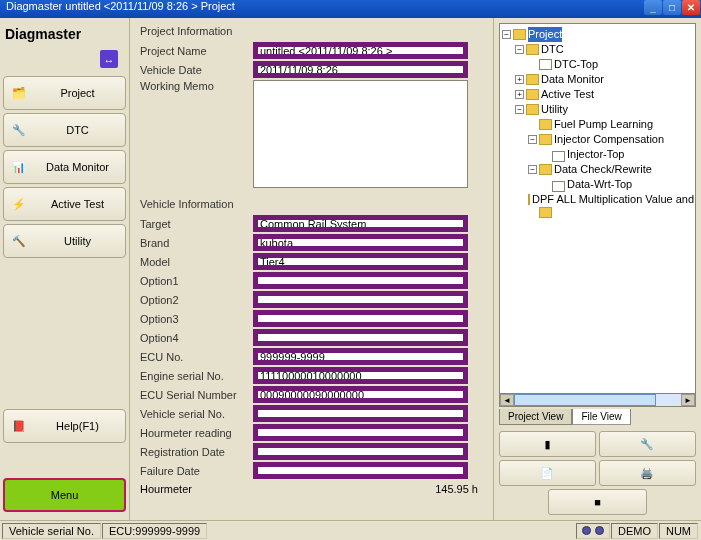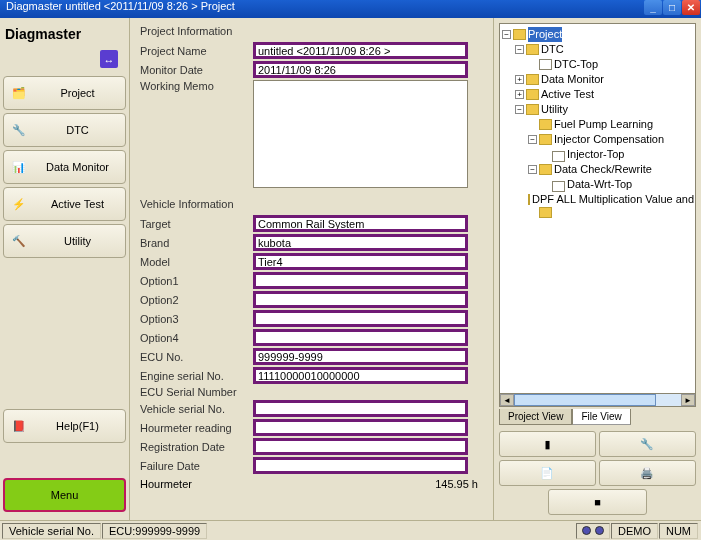--- a/index.html
+++ b/index.html
@@ -20,21 +20,21 @@
 .nav-btn { display: flex; align-items: center; height: 34px; border: 1px solid #aaa58b; border-radius: 4px; background: linear-gradient(#f7f4e8,#e6e1cd); margin-bottom: 3px; cursor: pointer; padding: 0 6px; }
 .nav-btn .icon { width: 18px; height: 18px; margin-right: 8px; display: flex; align-items: center; justify-content: center; }
 .nav-btn .lbl { flex: 1; text-align: center; font-size: 11px; }
 .nav-btn.helpbtn { margin-top: auto; }
 .nav-btn.menubtn { border: 2px solid #be185d; background: #84cc16; margin-top: 32px; }
 
 .main { flex: 1; padding: 6px 10px 0 10px; display: flex; flex-direction: column; }
 .group-title { font-size: 11px; margin: 1px 0 5px 0; color: #333; }
 .form-row { display: flex; align-items: center; margin-bottom: 2px; }
 .form-row .label { width: 113px; font-size: 11px; color: #333; }
-.form-row input[type=text] { flex: 1; max-width: 215px; height: 17px; border: 3px solid #701a75; background: #fff; padding: 0 2px; font-size: 11px; }
+.form-row input[type=text] { flex: 1; max-width: 215px; height: 17px; border: 5px solid #701a75; background: #fff; padding: 0 2px; font-size: 11px; }
 .form-row textarea { flex: 1; max-width: 215px; height: 108px; border: 1px solid #8a8570; background: #fff; padding: 2px; font-size: 11px; resize: none; }
 .hourmeter-row { display: flex; justify-content: space-between; padding: 2px 5px 0 0; font-size: 11px; }
 
 .right-pane { width: 208px; border-left: 1px solid #b5b090; background: #e6e1cd; padding: 5px; display: flex; flex-direction: column; }
 .tree-box { flex: 1; border: 1px solid #8a8570; background: #fff; overflow: auto; padding: 3px 2px; font-size: 10px; line-height: 15px; }
 .tree-item { display: flex; align-items: center; white-space: nowrap; cursor: pointer; }
 .tree-item .exp { width: 9px; height: 9px; border: 1px solid #888; background: #fff; display: inline-flex; align-items: center; justify-content: center; font-size: 8px; margin-right: 2px; line-height: 7px; }
 .tree-item .noexp { width: 11px; display: inline-block; }
 .tree-item .ticon { width: 13px; height: 11px; margin-right: 2px; display: inline-block; }
 .ticon.fclosed { background: #f0c84a; border: 1px solid #c0a030; }
@@ -107,21 +107,21 @@
     </div>
   </div>
 
   <div class="main">
     <div class="group-title">Project Information</div>
     <div class="form-row">
       <div class="label">Project Name</div>
       <input type="text" value="untitled &lt;2011/11/09 8:26 &gt;" style="">
     </div>
     <div class="form-row">
-      <div class="label">Monitor Date</div>
+      <div class="label">Vehicle Date</div>
       <input type="text" value="2011/11/09 8:26" style="">
     </div>
     <div class="form-row" style="align-items:flex-start">
       <div class="label">Working Memo</div>
       <textarea style=""></textarea>
     </div>
 
     <div class="group-title" style="margin-top:8px">Vehicle Information</div>
     <div class="form-row">
         <div class="label">Target</div>
@@ -154,20 +154,21 @@
     <div class="form-row">
         <div class="label">ECU No.</div>
         <input type="text" value="999999-9999" style="">
       </div>
     <div class="form-row">
         <div class="label">Engine serial No.</div>
         <input type="text" value="11110000010000000" style="">
       </div>
     <div class="form-row">
         <div class="label">ECU Serial Number</div>
+        <input type="text" value="00090000090000000" style="">
       </div>
     <div class="form-row">
         <div class="label">Vehicle serial No.</div>
         <input type="text" value="" style="">
       </div>
     <div class="form-row">
         <div class="label">Hourmeter reading</div>
         <input type="text" value="" style="">
       </div>
     <div class="form-row">

